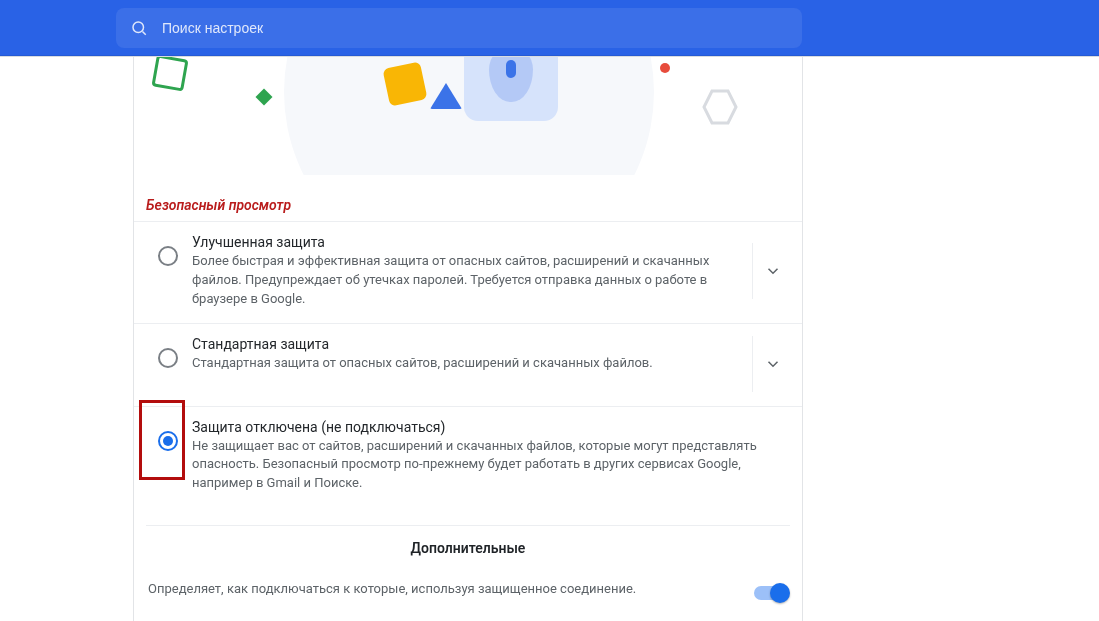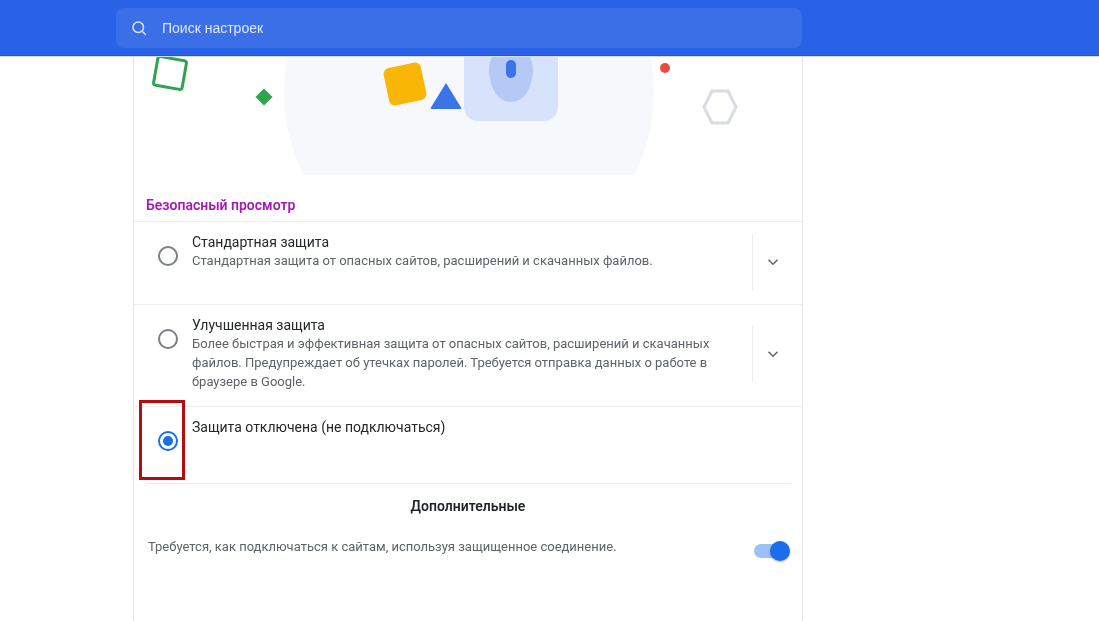--- a/index.html
+++ b/index.html
@@ -129,23 +129,24 @@
     background:#3b73e8;
     border-radius:5px;
     top:14px;left:17px;
   }
   .red-dot { position:absolute; left:526px; top:6px; width:10px;height:10px;border-radius:50%; background:#e74c3c; z-index:2;}
   .hex {
     position:absolute; left:566px; top:30px; width:40px;height:40px; z-index:2;
   }
   .section-title {
     font-size: 14px;
-    color: #a21caf;
+    color: #b91c1c;
     font-weight: 600;
     padding: 22px 12px 8px 12px;
+    font-style: italic;
   }
   .option-row {
     display: flex;
     align-items: flex-start;
     padding: 12px 10px 14px 8px;
     border-top: 1px solid #eceef1;
     gap: 14px;
   }
   .option-row:first-of-type { border-top: 1px solid #eceef1; }
   .radio {
@@ -245,54 +246,55 @@
     <svg class="hex" viewBox="0 0 40 40">
         <polygon points="12,4 28,4 36,20 28,36 12,36 4,20" fill="none" stroke="#d8dbe0" stroke-width="3"></polygon>
       </svg>
   </div>
 
   <div class="section-title">Безопасный просмотр</div>
 
   <div class="option-row">
     <div class="radio"></div>
     <div class="opt-text">
-      <div class="opt-title">Стандартная защита</div>
-      <div class="opt-desc">Стандартная защита от опасных сайтов, расширений и скачанных файлов.</div>
+      <div class="opt-title">Улучшенная защита</div>
+      <div class="opt-desc">Более быстрая и эффективная защита от опасных сайтов, расширений и скачанных файлов. Предупреждает об утечках паролей. Требуется отправка данных о работе в браузере в Google.</div>
     </div>
     <div class="chev">
       <svg width="18" height="18" viewBox="0 0 24 24" fill="none" stroke="#5d6368" stroke-width="2">
           <polyline points="6 9 12 15 18 9"></polyline>
         </svg>
     </div>
   </div>
 
   <div class="option-row">
     <div class="radio"></div>
     <div class="opt-text">
-      <div class="opt-title">Улучшенная защита</div>
-      <div class="opt-desc">Более быстрая и эффективная защита от опасных сайтов, расширений и скачанных файлов. Предупреждает об утечках паролей. Требуется отправка данных о работе в браузере в Google.</div>
+      <div class="opt-title">Стандартная защита</div>
+      <div class="opt-desc">Стандартная защита от опасных сайтов, расширений и скачанных файлов.</div>
     </div>
     <div class="chev">
       <svg width="18" height="18" viewBox="0 0 24 24" fill="none" stroke="#5d6368" stroke-width="2">
           <polyline points="6 9 12 15 18 9"></polyline>
         </svg>
     </div>
   </div>
 
   <div class="option-row" style="border-bottom:none">
     <div class="radio selected"></div>
     <div class="opt-text">
       <div class="opt-title">Защита отключена (не подключаться)</div>
+      <div class="opt-desc">Не защищает вас от сайтов, расширений и скачанных файлов, которые могут представлять опасность. Безопасный просмотр по-прежнему будет работать в других сервисах Google, например в Gmail и Поиске.</div>
     </div>
   </div>
 
   <div class="add-section">
     <div class="add-title">Дополнительные</div>
     <div class="dns-row">
       <div style="flex:1">
-        <div class="opt-desc">Требуется, как подключаться к сайтам, используя защищенное соединение.</div>
+        <div class="opt-desc">Определяет, как подключаться к которые, используя защищенное соединение.</div>
       </div>
       <div class="toggle"></div>
     </div>
   </div>
 </div>
 
 <div class="highlight"></div>
 
 </body></html>

